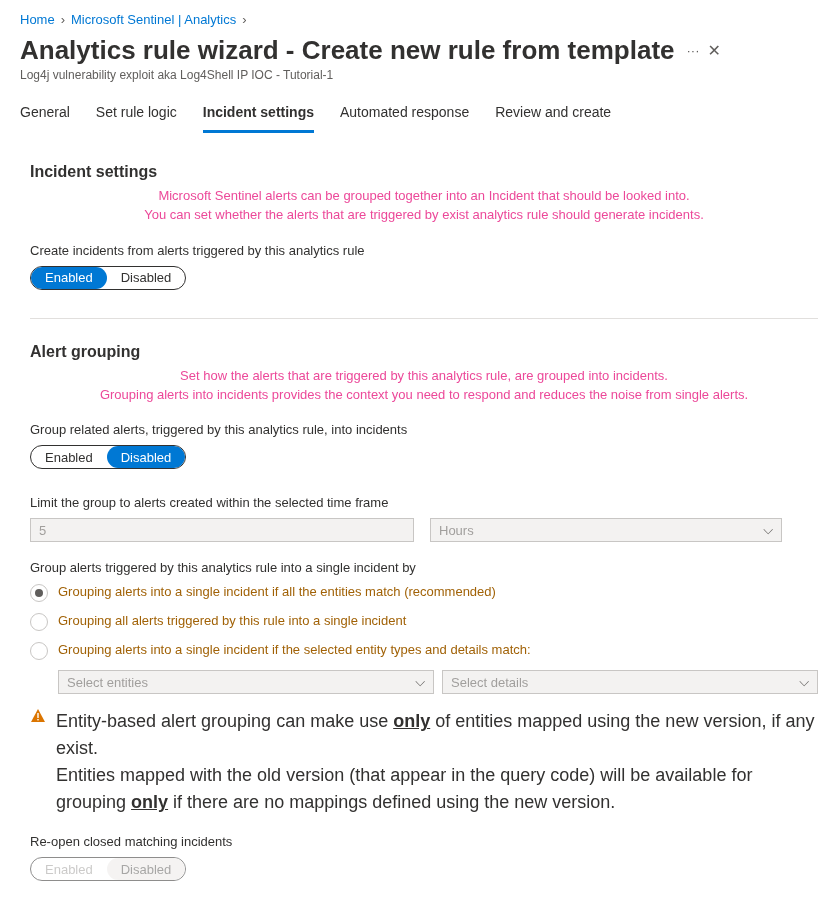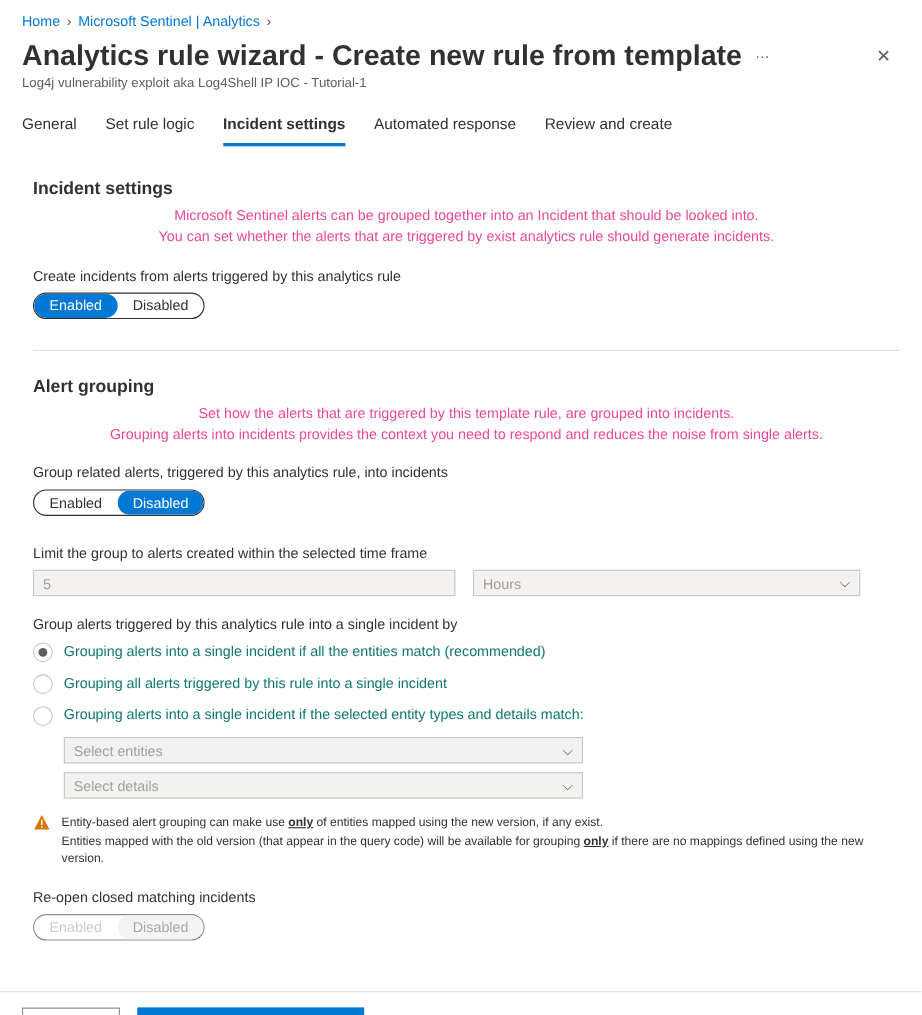--- a/index.html
+++ b/index.html
@@ -1,20 +1,20 @@
 <!DOCTYPE html>
 <html><head>
 <meta charset="utf-8">
 <style>
 * { box-sizing: border-box; margin: 0; padding: 0; }
 body { font-family: "Segoe UI", -apple-system, sans-serif; font-size: 13px; color: #323130; background: #fff; width: 838px; }
 .content { padding: 12px 20px 0 20px; }
 .breadcrumb { display: flex; align-items: center; gap: 6px; font-size: 13px; color: #0078d4; margin-bottom: 8px; }
 .breadcrumb span.sep { color: #605e5c; }
-.header-row { display: flex; align-items: center; justify-content: space-between; }
+.header-row { display: flex; align-items: center; }
 .page-title { font-size: 26px; font-weight: 600; color: #323130; }
 .title-dots { color: #605e5c; margin-left: 12px; cursor: pointer; }
 .close-x { font-size: 16px; color: #605e5c; cursor: pointer; padding: 4px 8px; }
 .subtitle { font-size: 12px; color: #605e5c; margin-top: 2px; margin-bottom: 18px; }
 .tabs { display: flex; gap: 26px; border-bottom: none; margin-left: -10px; }
 .tab { padding: 4px 0 10px 0; font-size: 14px; color: #323130; cursor: pointer; border-bottom: 3px solid transparent; }
 .tab.active { border-bottom: 3px solid #0078d4; font-weight: 600; }
 .body { padding: 30px 20px 30px 30px; }
 h3.section { font-size: 16px; font-weight: 600; margin-bottom: 6px; }
 .desc { font-size: 13px; color: #ec4899; line-height: 1.45; margin-bottom: 18px; text-align: center; }
@@ -26,27 +26,27 @@
 hr.divider { border: none; border-top: 1px solid #e1dfdd; margin: 12px 0 24px 0; }
 .two-col { display: flex; gap: 16px; margin-bottom: 18px; }
 .text-input, .select-input { height: 24px; border: 1px solid #8a8886; background: #f3f2f1; padding: 2px 8px; font-size: 13px; color: #605e5c; }
 .text-input { width: 384px; }
 .select-input { width: 352px; display: flex; align-items: center; justify-content: space-between; }
 .text-input.dis, .select-input.dis { background: #f3f2f1; color: #a19f9d; border-color: #c8c6c4; }
 .radio-row { display: flex; align-items: flex-start; gap: 10px; margin-bottom: 10px; }
 .radio-outer { width: 18px; height: 18px; border: 1px solid #8a8886; border-radius: 50%; display: flex; align-items: center; justify-content: center; flex-shrink: 0; margin-top: 1px; }
 .radio-outer.selected .dot { width: 8px; height: 8px; background: #605e5c; border-radius: 50%; }
 .radio-outer.dis { border-color: #c8c6c4; }
-.radio-label { color: #0f766e; font-size: 13px; line-height: 1.4; }
-.radio-sub-selects { margin-left: 28px; display: flex; flex-direction: column; gap: 8px; margin-top: 4px; margin-bottom: 14px; }
+.radio-label { color: #a16207; font-size: 13px; line-height: 1.4; }
+.radio-sub-selects { margin-left: 28px; display: flex; gap: 8px; margin-top: 4px; margin-bottom: 14px; }
 .select-narrow { width: 472px; height: 24px; border: 1px solid #c8c6c4; background: #f3f2f1; padding: 2px 8px; font-size: 13px; color: #a19f9d; display: flex; align-items: center; justify-content: space-between; }
 .chev { color: #605e5c; }
 .warn-row { display: flex; gap: 10px; align-items: flex-start; margin-bottom: 18px; }
 .warn-icon svg { width: 16px; height: 16px; }
-.warn-text { font-size: 11px; color: #323130; line-height: 1.5; }
+.warn-text { font-size: 18px; color: #323130; line-height: 1.5; }
 .warn-text u { text-decoration: underline; font-weight: 600; }
 .footer { border-top: 1px solid #e1dfdd; padding: 14px 20px; display: flex; gap: 16px; background: #fff; }
 .btn { height: 28px; padding: 0 18px; font-size: 13px; border: 1px solid #8a8886; background: #fff; cursor: pointer; display: flex; align-items: center; }
 .btn.primary { background: #0078d4; color: #fff; border-color: #0078d4; }
 </style>
 </head>
 <body>
 
 <div class="content">
   <div class="breadcrumb">
@@ -84,21 +84,21 @@
   <div class="field-label">Create incidents from alerts triggered by this analytics rule</div>
   <div class="toggle-pill">
     <div class="opt selected">Enabled</div>
     <div class="opt">Disabled</div>
   </div>
 
   <hr class="divider">
 
   <h3 class="section">Alert grouping</h3>
   <div class="desc">
-    <span>Set how the alerts that are triggered by this template rule, are grouped into incidents.</span><br>
+    <span>Set how the alerts that are triggered by this analytics rule, are grouped into incidents.</span><br>
     <span>Grouping alerts into incidents provides the context you need to respond and reduces the noise from single alerts.</span>
   </div>
 
   <div class="field-label">Group related alerts, triggered by this analytics rule, into incidents</div>
   <div class="toggle-pill">
     <div class="opt">Enabled</div>
     <div class="opt selected">Disabled</div>
   </div>
 
   <div style="height:10px;"></div>

